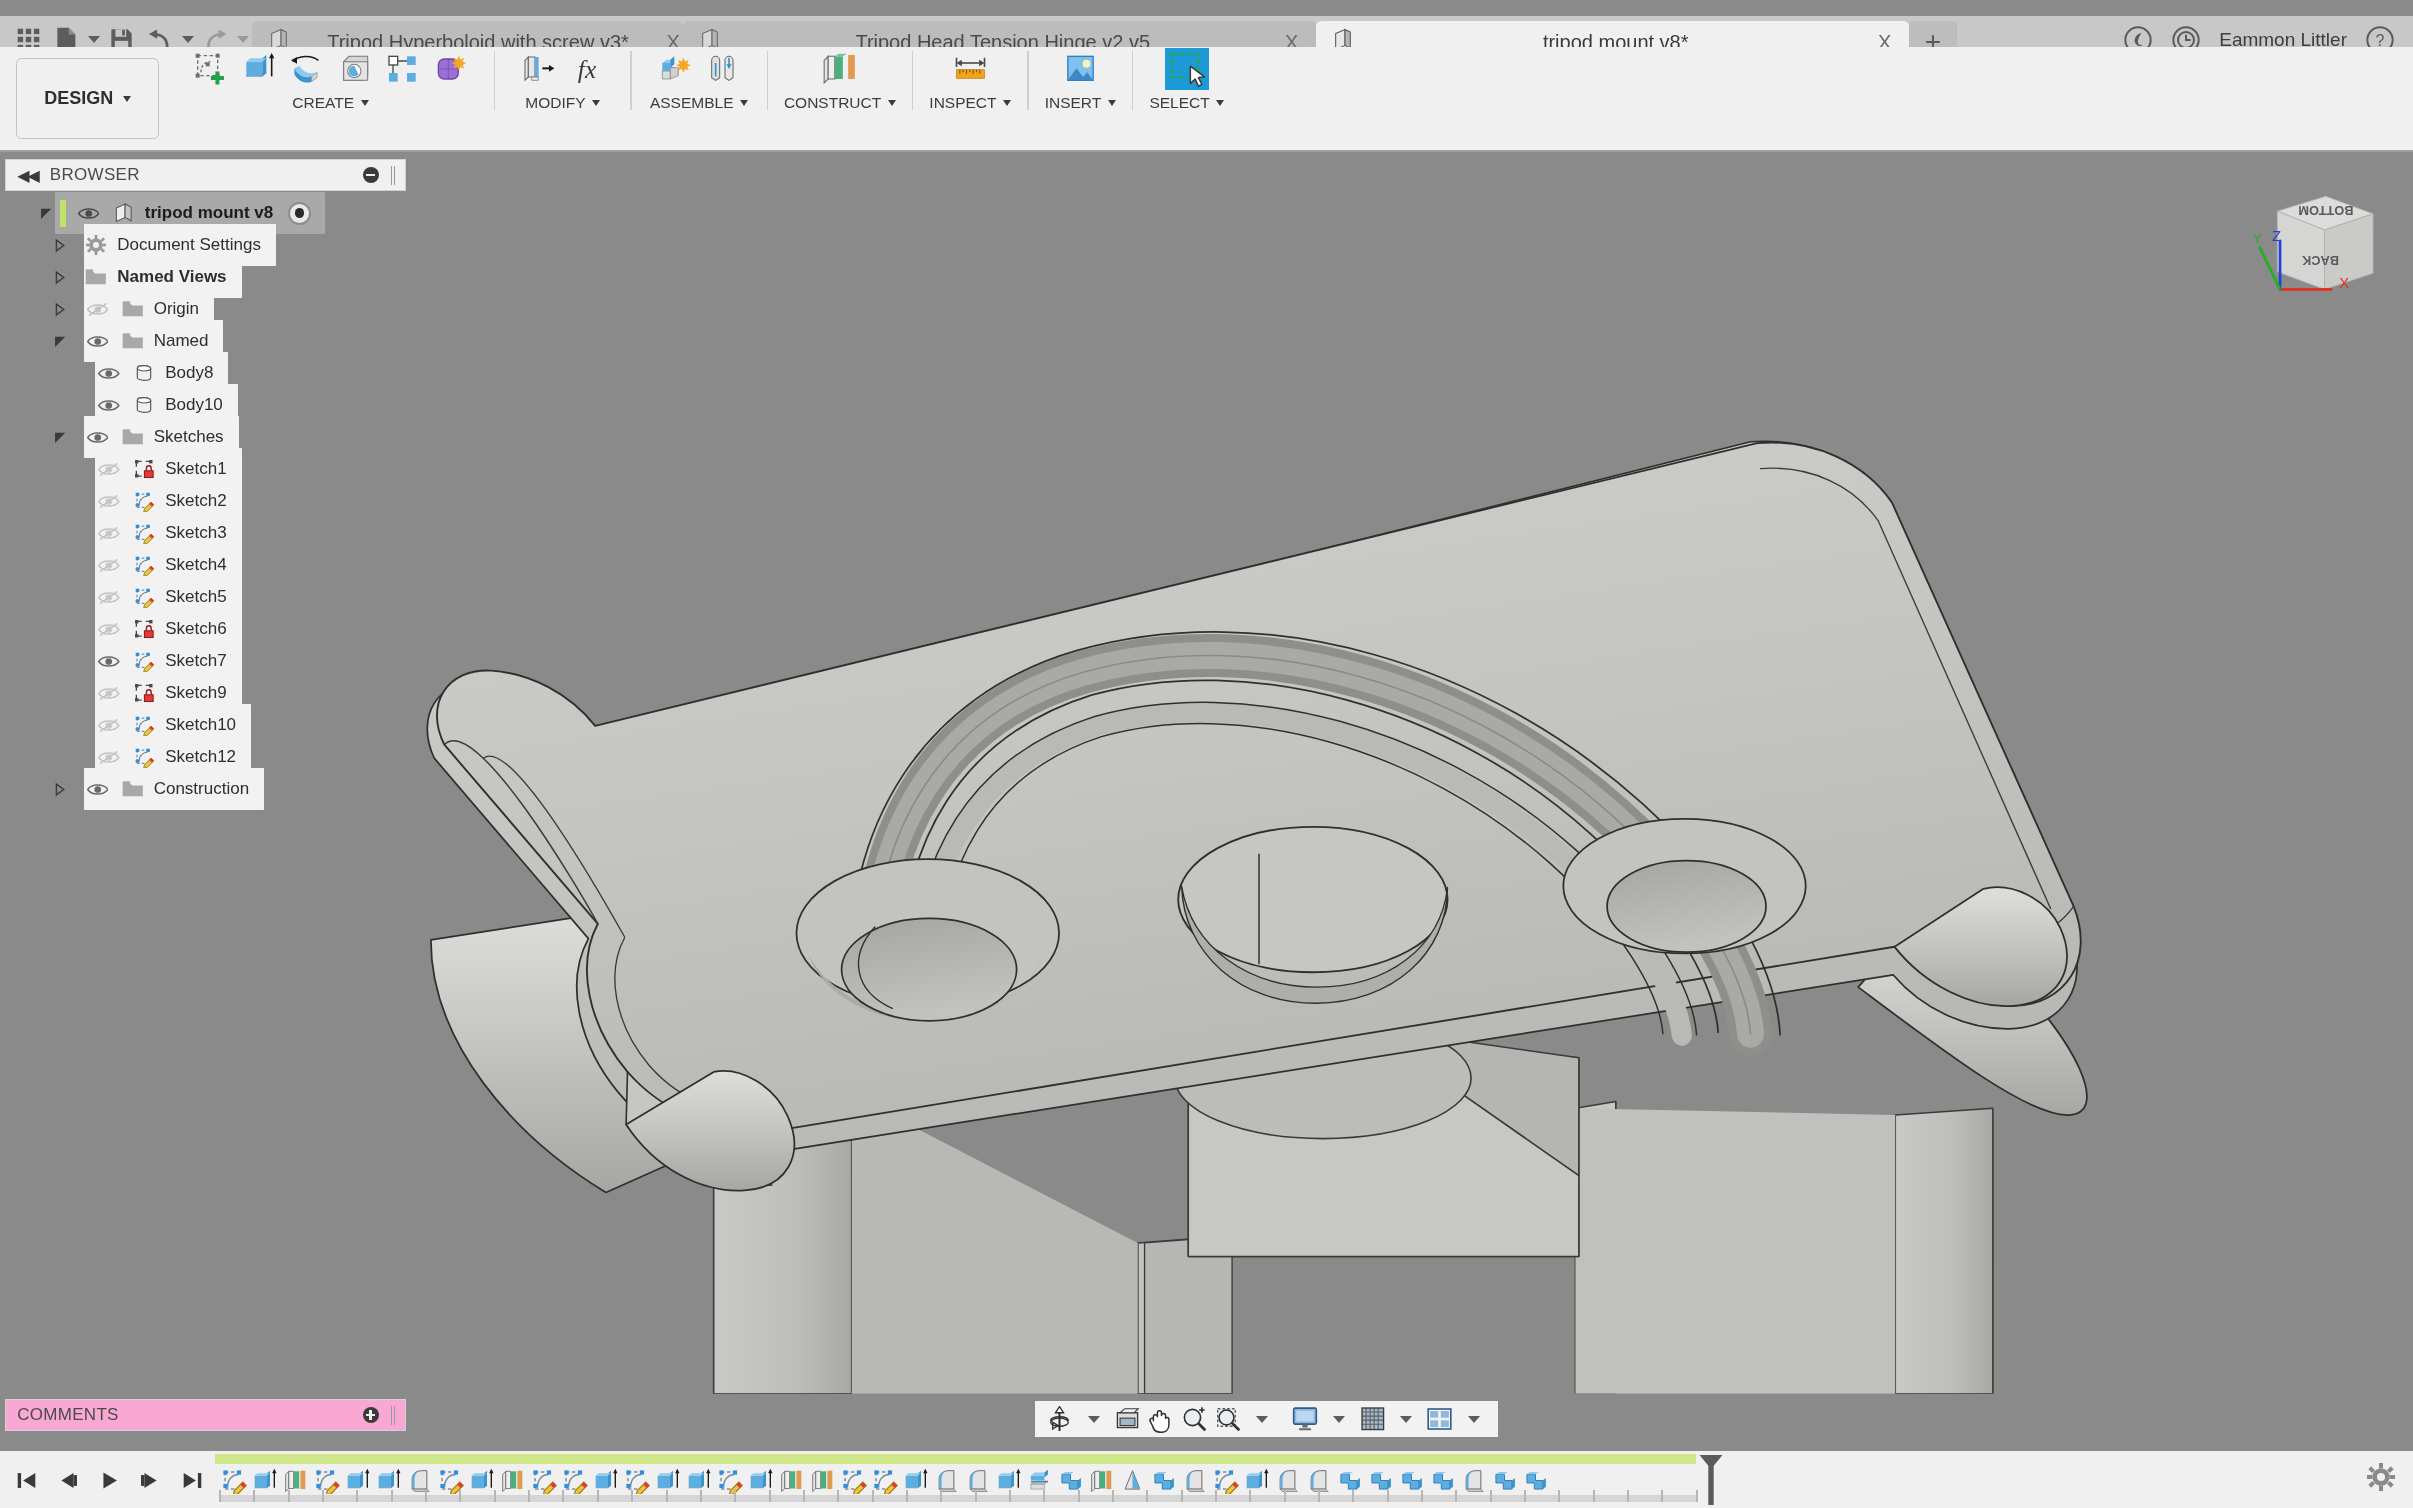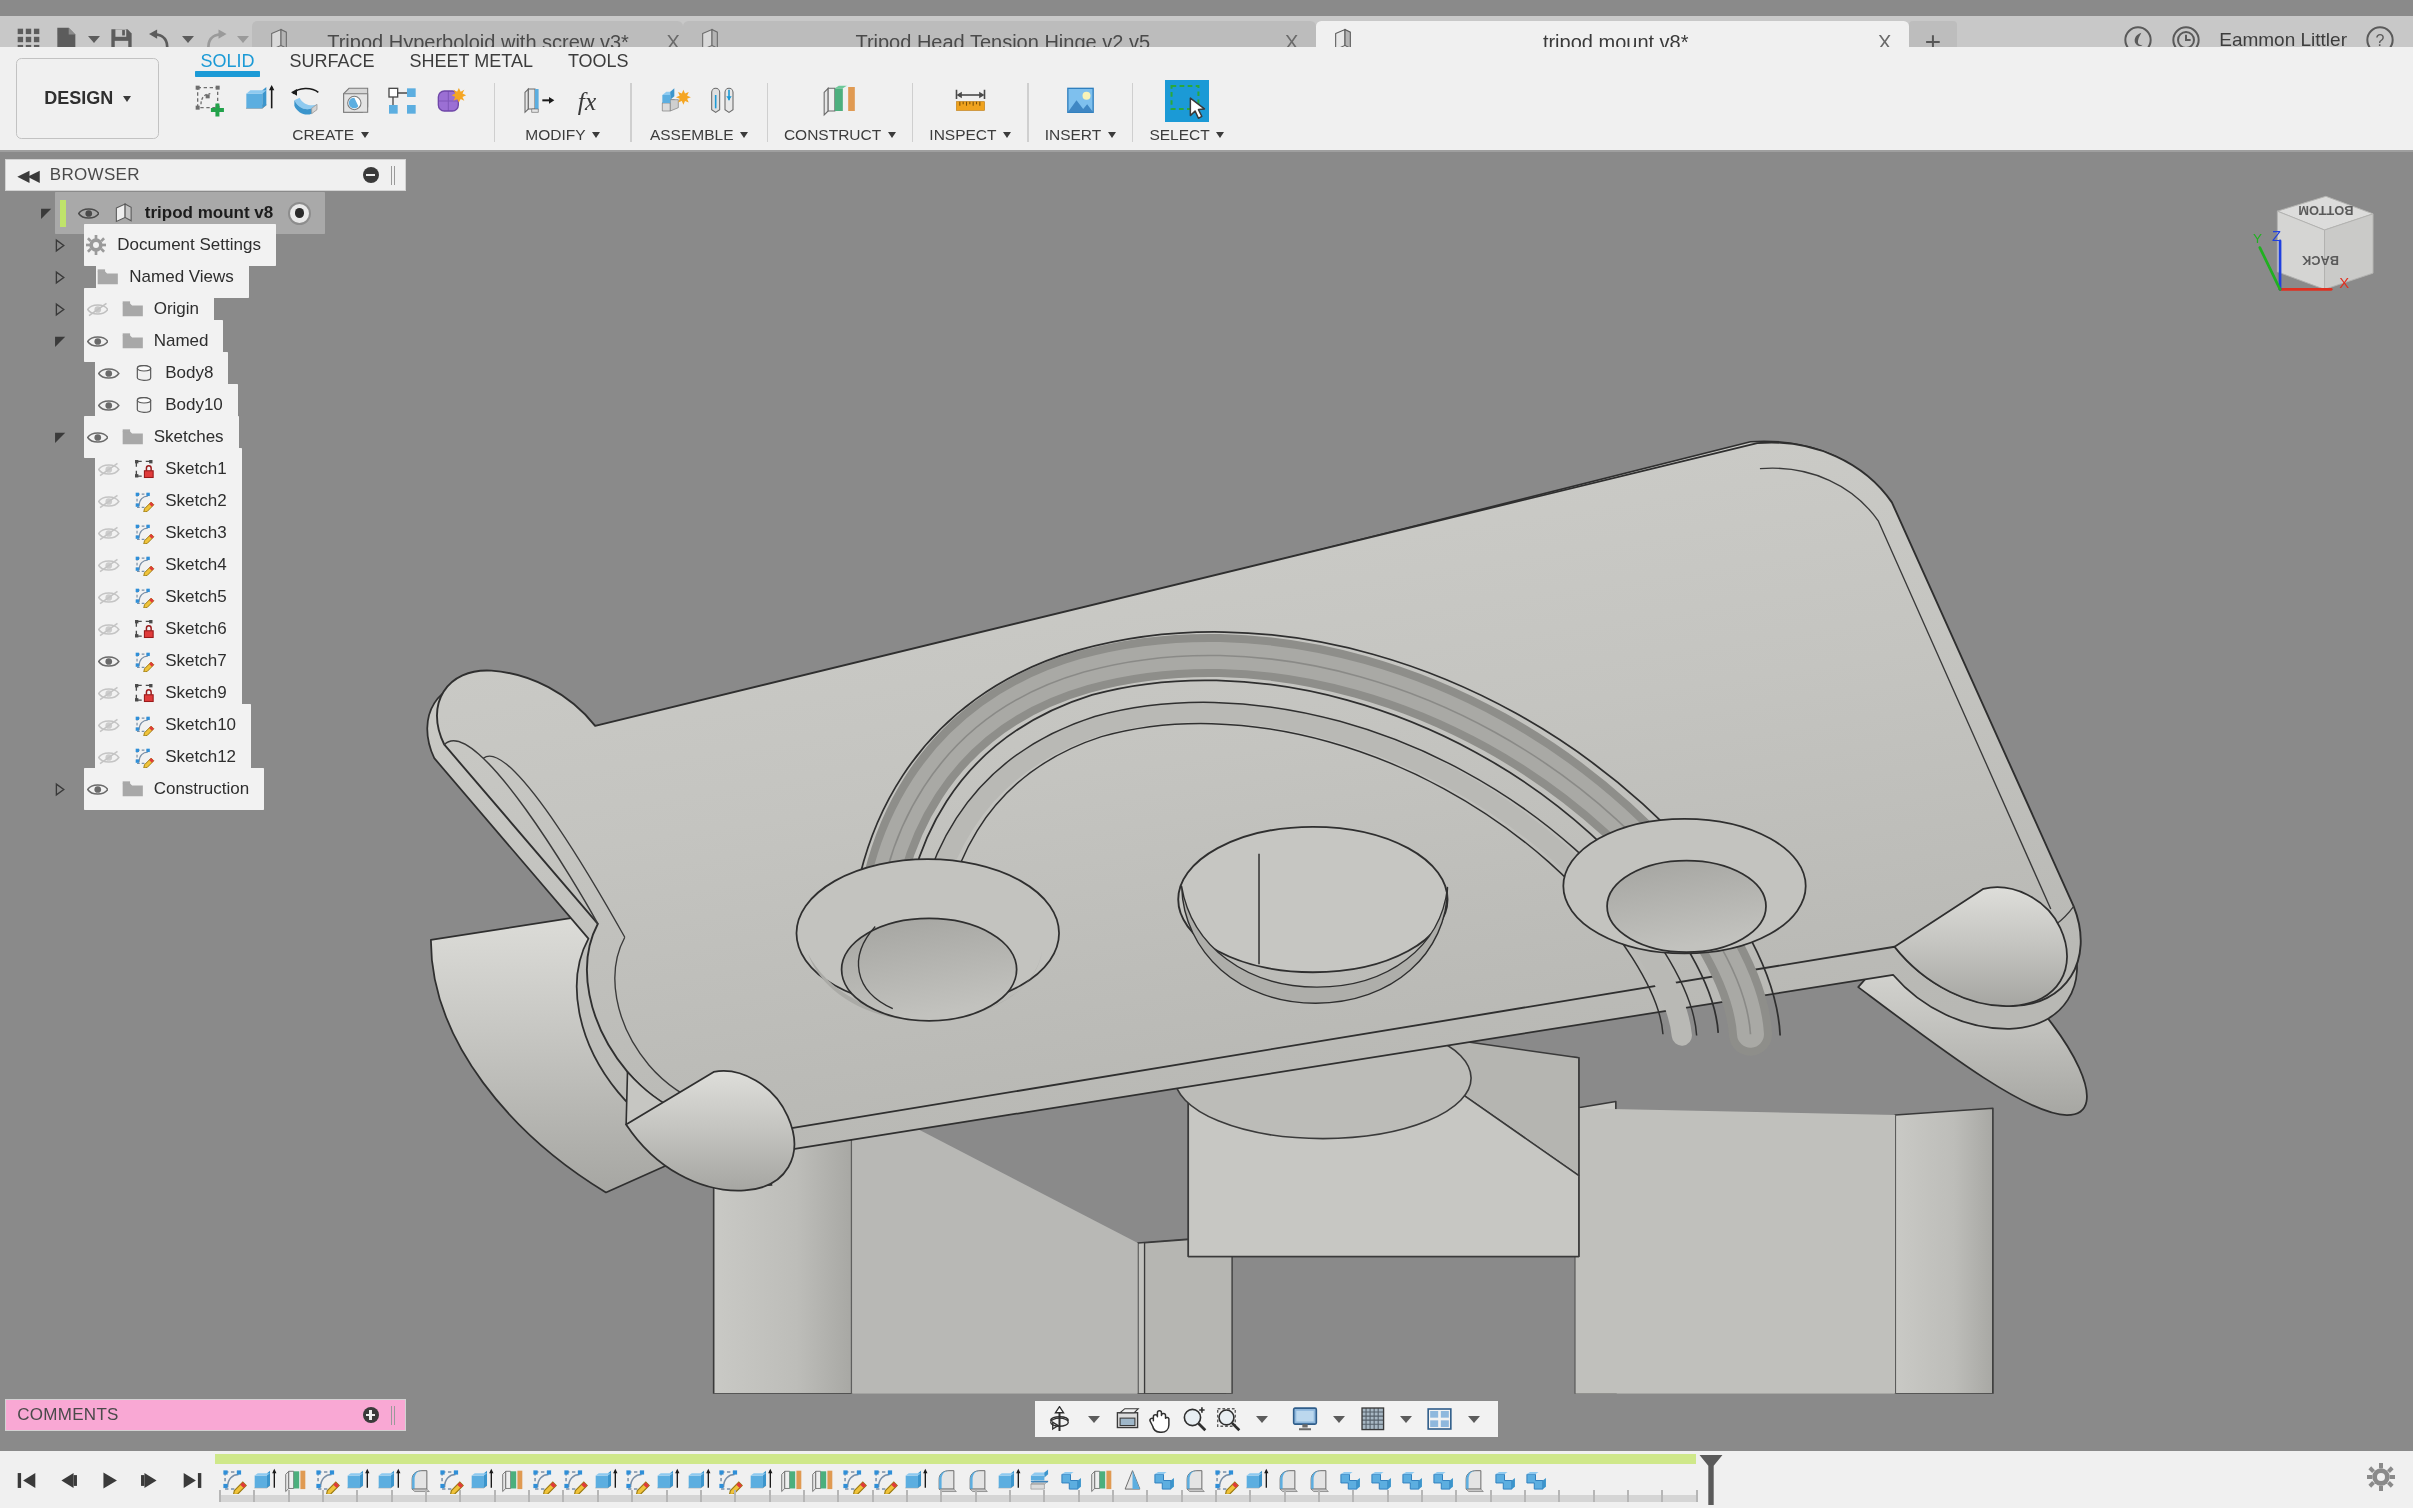--- a/index.html
+++ b/index.html
@@ -285,26 +285,20 @@
   </div>
 
   <div class="ribbon">
 
     <div class="design-btn">
       <span>DESIGN</span>
       <span class="caret-sm"></span>
     </div>
 
     <div class="tabs-wrap">
-      <div class="wstabs">
-        <div class="wstab active">SOLID</div>
-        <div class="wstab">SURFACE</div>
-        <div class="wstab">SHEET METAL</div>
-        <div class="wstab">TOOLS</div>
-      </div>
 
       <div class="panels">
 
         <div class="panel">
           <div class="panel-icons">
             <div class="pic">
               <svg width="36" height="36" viewBox="0 0 54 54">
                 <g stroke="#6e6e6e" stroke-width="2" fill="none" stroke-dasharray="5 4">
                   <rect x="7" y="7" width="30" height="30"></rect>
                 </g>
@@ -796,21 +790,21 @@
         <span class="tlabel">Document Settings</span>
       </div>
     </div>
 
     <div class="trow" style="padding-left:46px;">
       <div class="twist">
         <svg width="13.5" height="15" viewBox="0 0 20 22">
             <path d="M5 3 L16 11 L5 19 Z" fill="none" stroke="#3a3a3a" stroke-width="2"></path>
           </svg>
       </div>
-      <div class="tbody" style="margin-left:27px;">
+      <div class="tbody" style="margin-left:15px;font-weight:bold;">
         <span class="ticon">
           <svg width="21.5" height="17.5" viewBox="0 0 32 26">
             <path d="M1 5 h11 l3 3 h16 v16 h-30 z" fill="#a8a8a8"></path>
             <path d="M1 2 h11 v4 h-11 z" fill="#a8a8a8"></path>
           </svg>
         </span>
         <span class="tlabel">Named Views</span>
       </div>
     </div>
 

